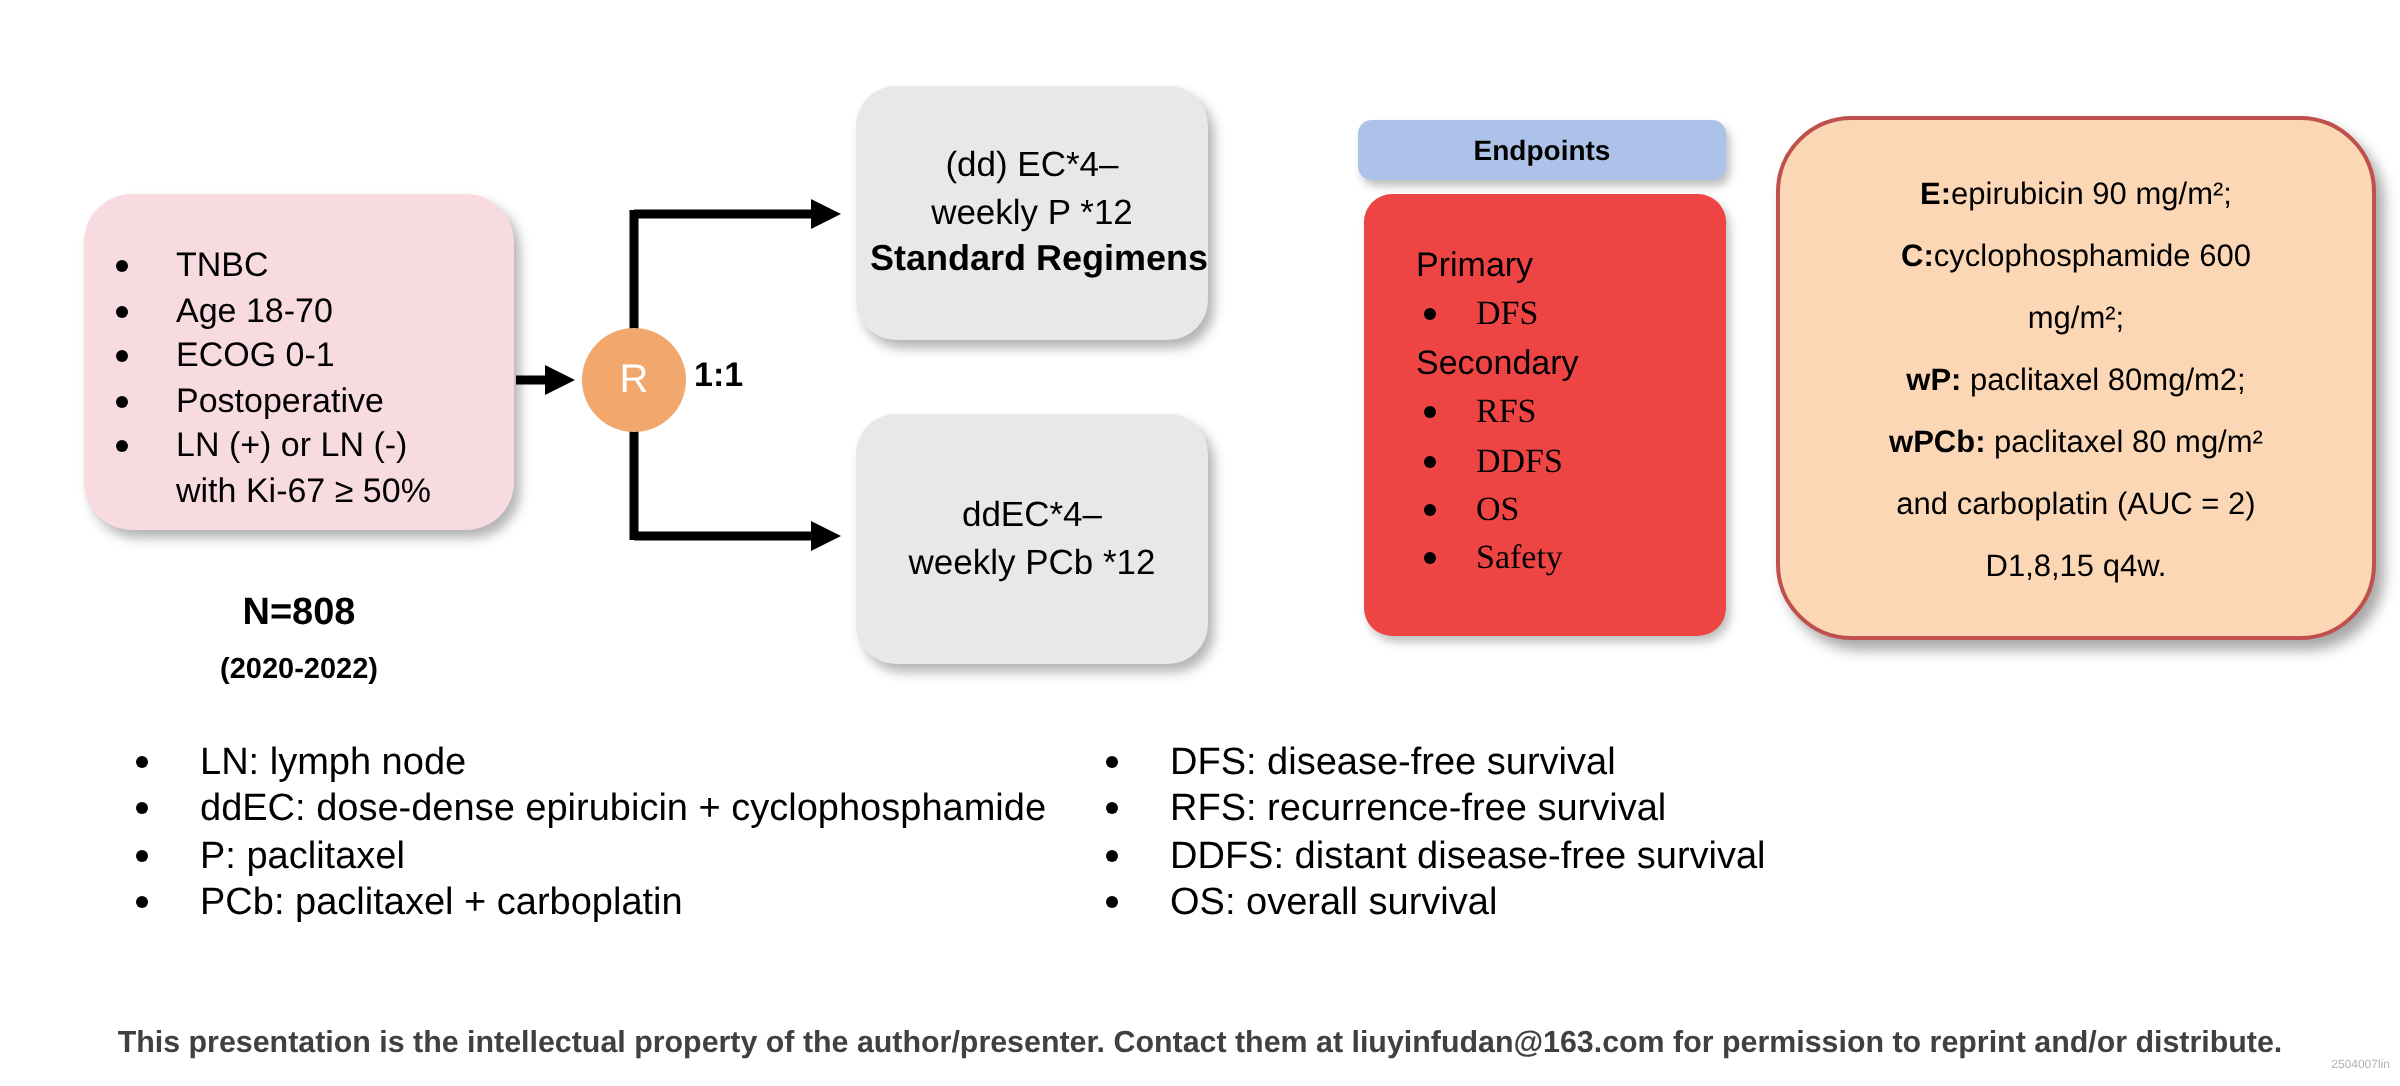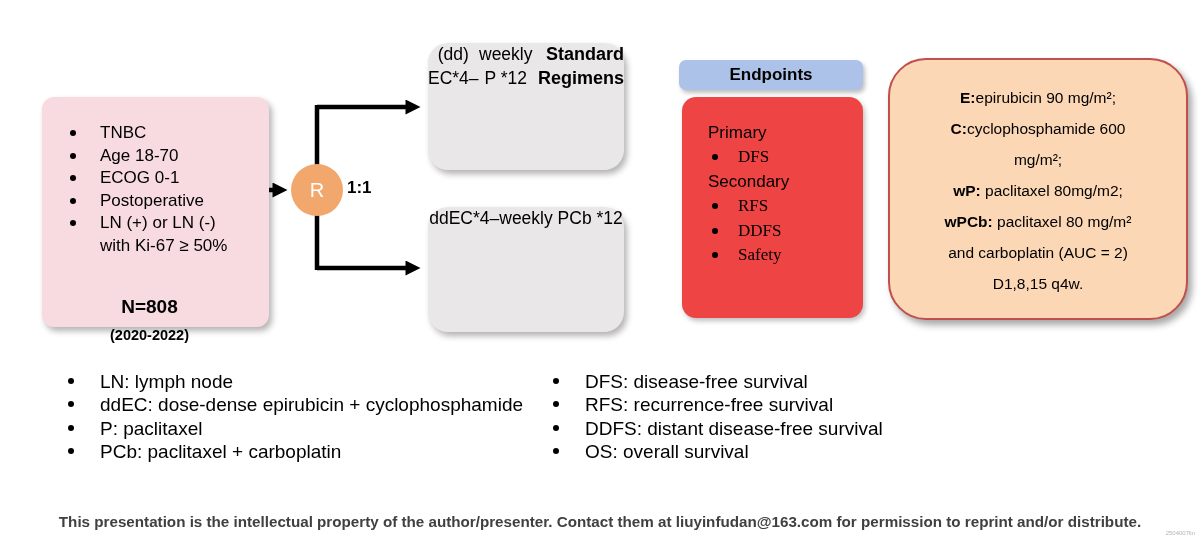--- a/index.html
+++ b/index.html
@@ -7,23 +7,23 @@
     position:relative; width:1200px; height:543px; background:#ffffff;
     font-family:"Liberation Sans", sans-serif; color:#000; overflow:hidden;
   }
   .abs { position:absolute; }
 
   
   .arrows { position:absolute; left:0; top:0; z-index:1; }
 
   
   .pink-box {
-    left:42px; top:97px; width:215px; height:230px;
-    background:#f8dbe1; border-radius:12px;
-    box-shadow:3px 4px 6px rgba(0,0,0,0.30); z-index:2;padding-left:12px;
+    left:42px; top:97px; width:215px; height:168px;
+    background:#f8dbe1; border-radius:24px;
+    box-shadow:3px 4px 6px rgba(0,0,0,0.30); z-index:2;
   }
   .pink-box ul { margin:0; padding:25px 4px 0 0; list-style:none; }
   .pink-box li {
     position:relative; padding-left:46px; font-size:17px; line-height:22.6px;
   }
   .pink-box li::before {
     content:""; position:absolute; left:16px; top:8px;
     width:6px; height:6px; border-radius:50%; background:#000;
   }
   .pink-box li.cont::before { display:none; }
@@ -34,34 +34,34 @@
   
   .r-circle {
     left:291px; top:164px; width:52px; height:52px; border-radius:50%;
     background:#f2a76c; color:#ffffff; font-size:20px; line-height:52px;
     text-align:center; z-index:3;
   }
   .ratio { left:347px; top:178px; font-size:17px; font-weight:600; z-index:3; }
 
   
   .arm-box {
-    left:428px; width:196px; background:#e9e7e8; border-radius:20px;
+    left:428px; width:176px; background:#e9e7e8; border-radius:20px;
     box-shadow:3px 4px 6px rgba(0,0,0,0.30); z-index:2;
-    display:flex; flex-direction:row; justify-content:center;
+    display:flex; flex-direction:column; justify-content:center;
     text-align:center; font-size:17.5px; line-height:23.5px;
   }
   .arm1 { top:43px;  height:127px; }
   .arm2 { top:207px; height:125px; }
   .arm-title { font-weight:bold; font-size:18px;text-align:right; }
 
   
   .ep-header {
     left:679px; top:60px; width:184px; height:30px; border-radius:7px;
     background:#adc2e8; text-align:center; line-height:30px;
-    font-weight:bold; font-size:17px; box-shadow:2px 3px 4px rgba(0,0,0,0.25); z-index:2;
+    font-weight:bold; font-size:14px; box-shadow:2px 3px 4px rgba(0,0,0,0.25); z-index:2;
   }
   .ep-body {
     left:682px; top:97px; width:181px; height:221px; border-radius:14px;
     background:#ef4444; box-shadow:2px 3px 5px rgba(0,0,0,0.25); z-index:2;
     font-size:17px; padding-top:24px; box-sizing:border-box;
   }
   .ep-group-label { padding-left:26px; line-height:24.4px; }
   .ep-body ul { margin:0; padding:0; list-style:none; }
   .ep-body li { position:relative; padding-left:56px; line-height:24.4px;font-family:Liberation Serif, serif; }
   .ep-body li::before {
@@ -145,20 +145,21 @@
 
   <div class="abs ep-body">
     <div class="ep-group-label">Primary</div>
     <ul>
       <li>DFS</li>
     </ul>
     <div class="ep-group-label">Secondary</div>
     <ul>
       <li>RFS</li>
       <li>DDFS</li>
+      <li>OS</li>
       <li>Safety</li>
     </ul>
   </div>
 
   <div class="abs dose-box">
     <div class="dose-line"><b>E:</b><span>epirubicin 90 mg/m²;</span></div>
     <div class="dose-line"><b>C:</b><span>cyclophosphamide 600</span></div>
     <div class="dose-line"><b></b><span>mg/m²;</span></div>
     <div class="dose-line"><b>wP:</b><span> paclitaxel 80mg/m2;</span></div>
     <div class="dose-line"><b>wPCb:</b><span> paclitaxel 80 mg/m²</span></div>

